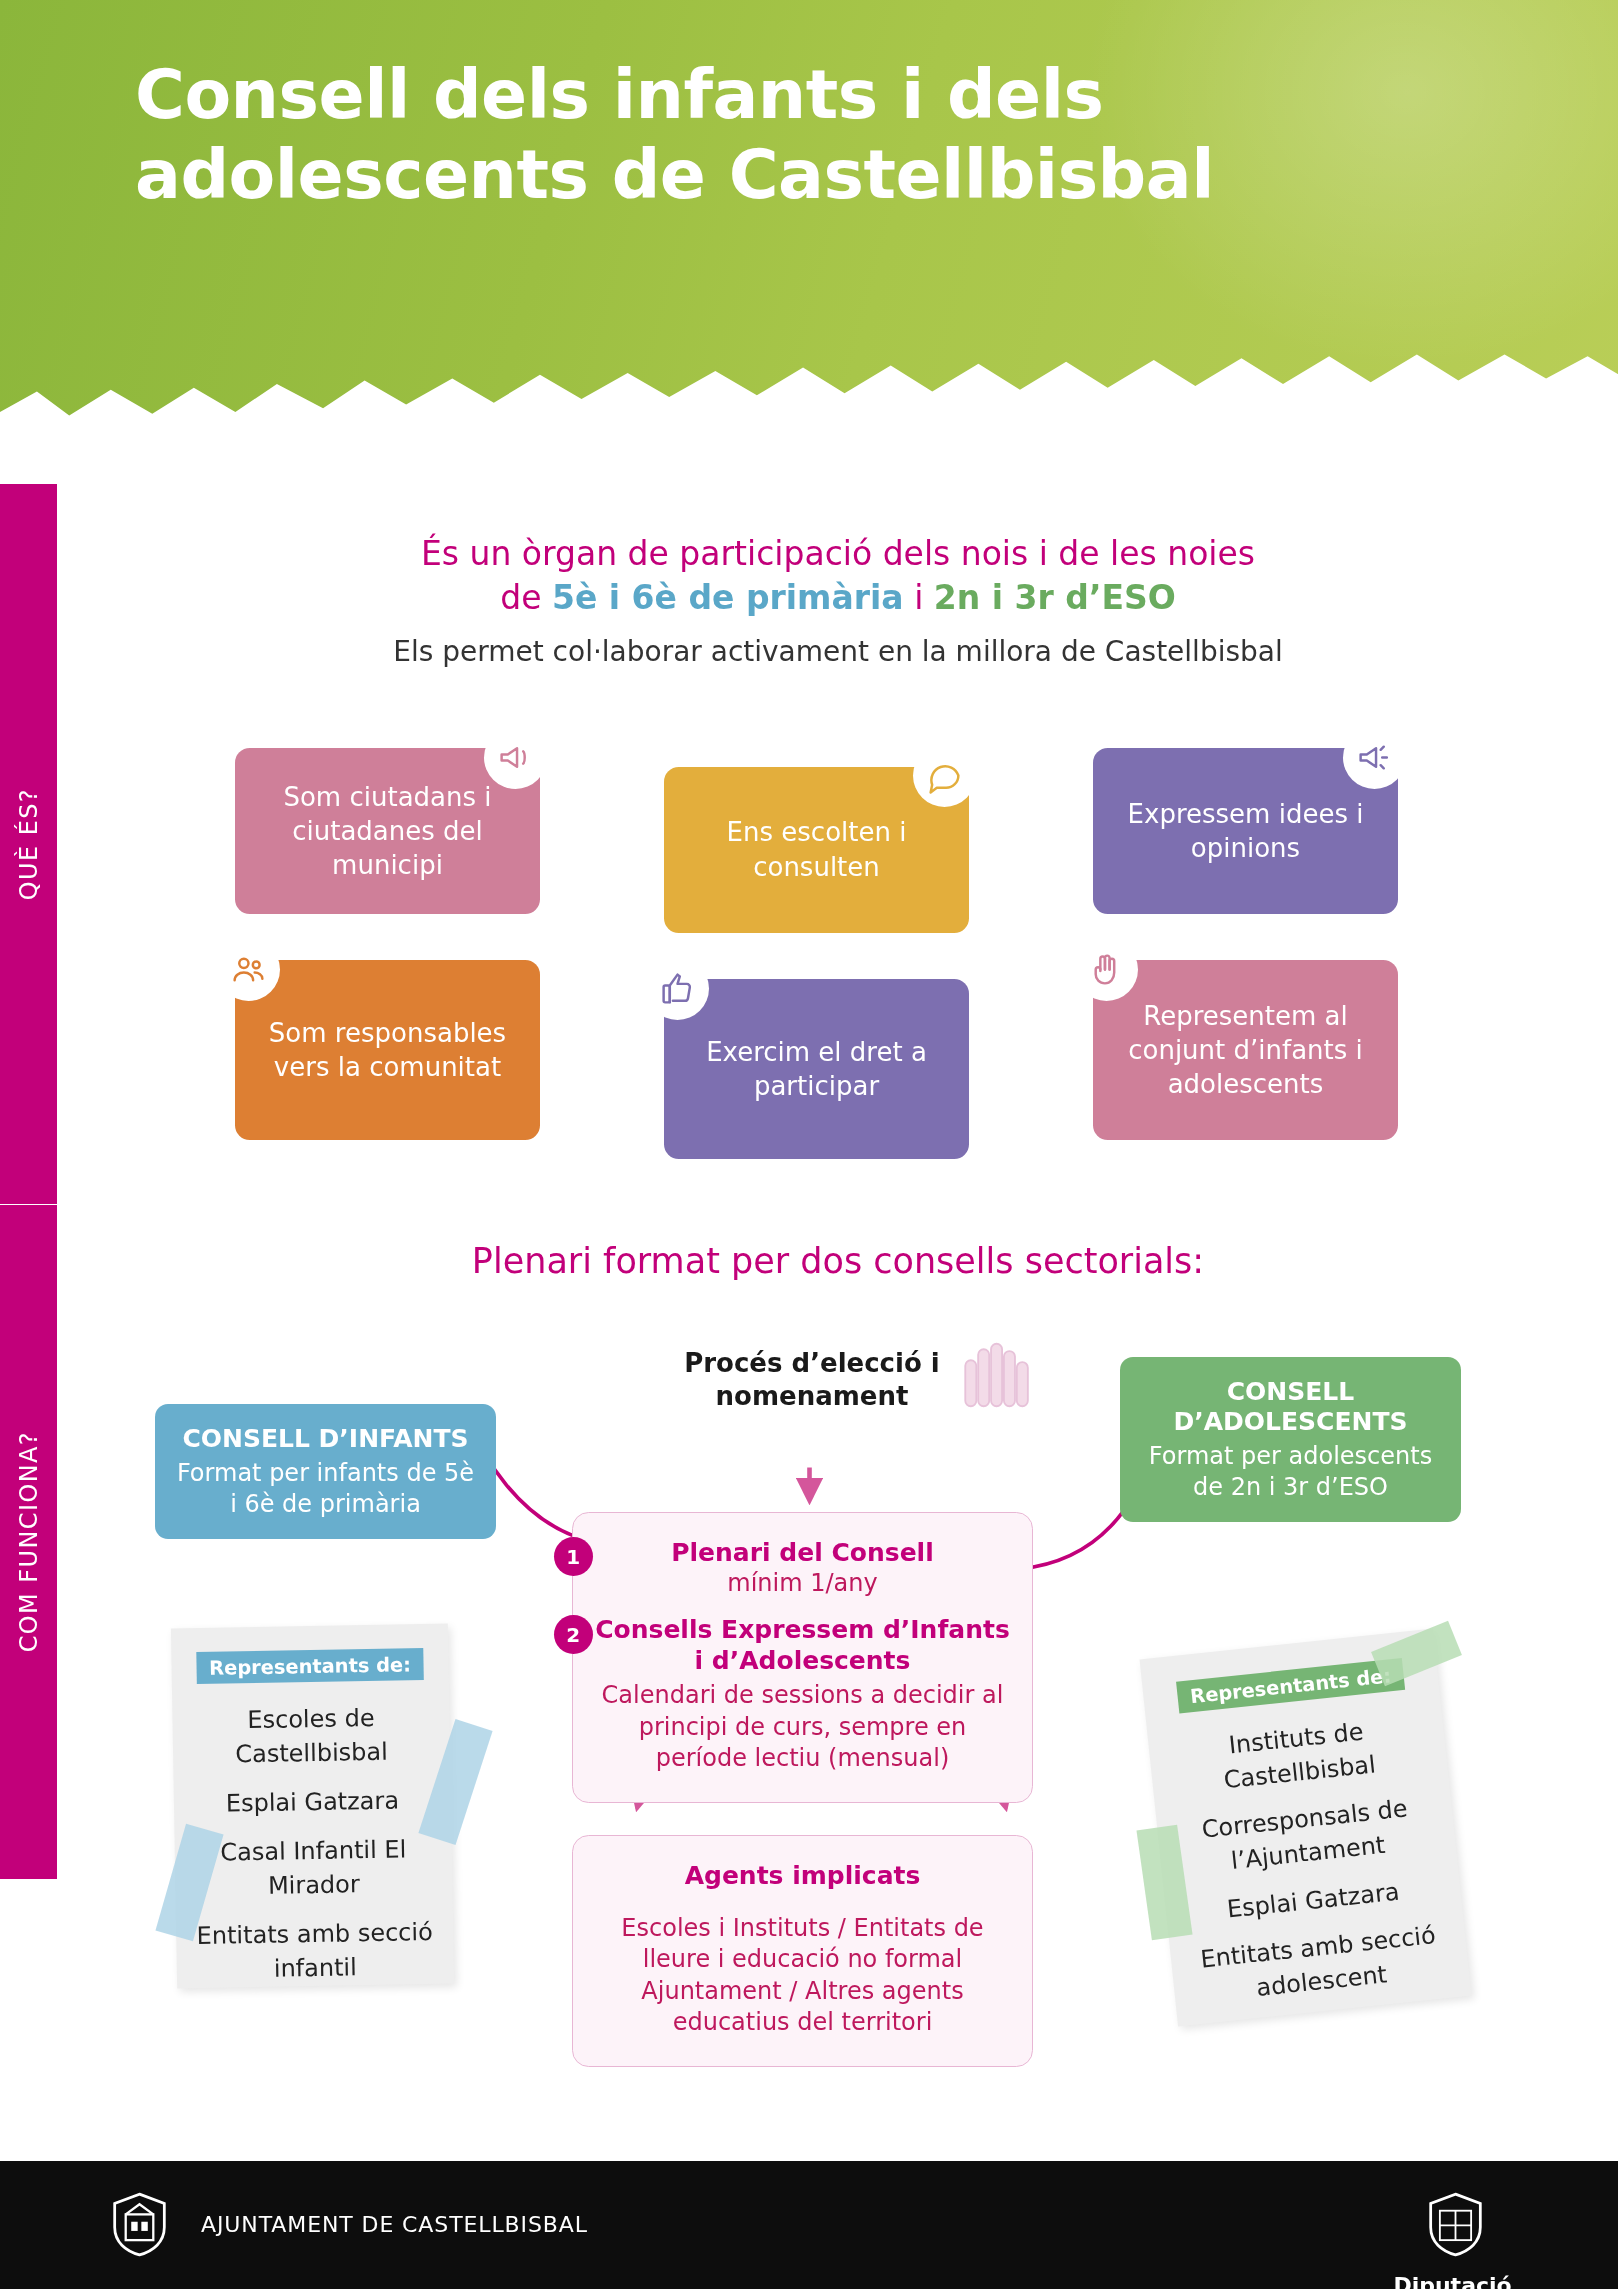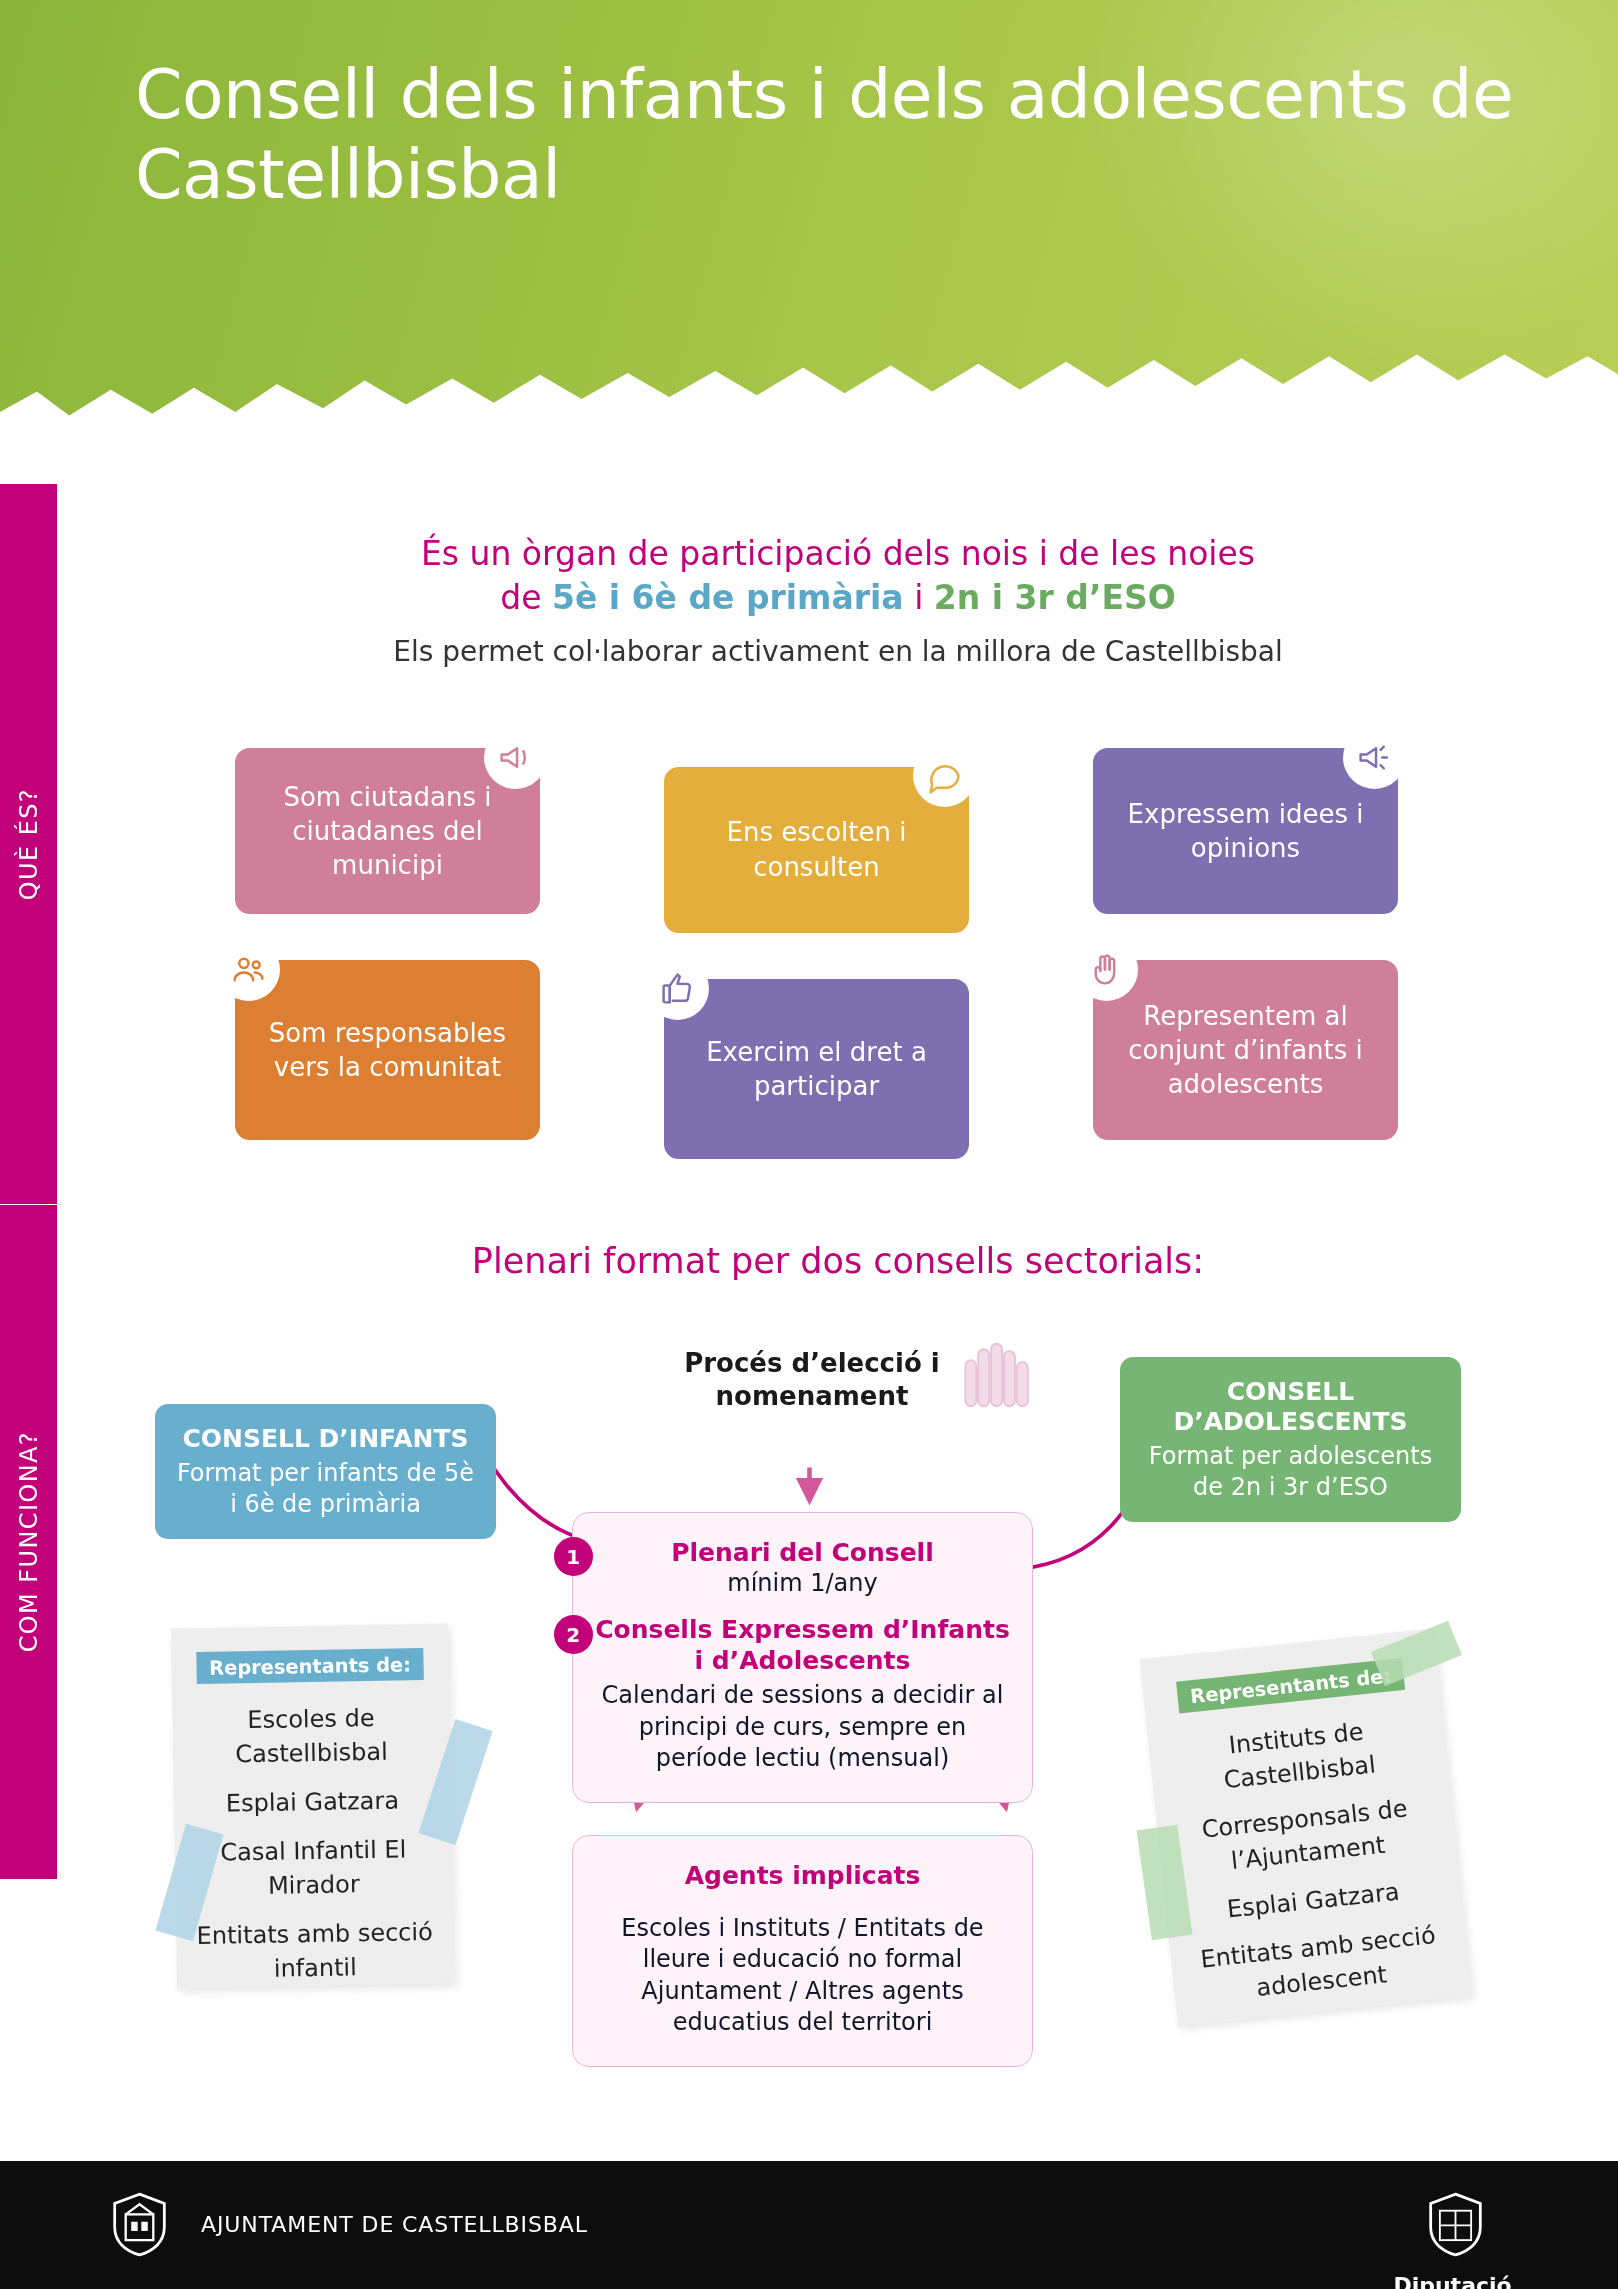--- a/index.html
+++ b/index.html
@@ -17,21 +17,21 @@
     position:absolute; left:0; top:0; width:1619px; height:434px;
     background:linear-gradient(105deg,#8bb63b 0%,#9cbf42 35%,#a8c64a 55%,#b9ce57 100%);
     overflow:hidden;
   }
   .header .glow {
     position:absolute; right:-111px; top:-185px; width:646px; height:554px;
     background:radial-gradient(closest-side, rgba(255,255,255,.22), rgba(255,255,255,0));
   }
   .header h1 {
     position:absolute; left:135px; top:55px; width:1384px;
-    margin:0; color:#ffffff; font-weight:normal;
+    margin:0; color:#ffffff; font-weight:bold;
     font-size:68px; line-height:1.18; letter-spacing:-0.5px;
   }
   .torn {
     position:absolute; left:0; top:347px; width:1619px; height:102px;
   }
 
   
   .side-tab {
     position:absolute; left:0; width:57px;
     background:#c2007a; color:#ffffff;
@@ -91,21 +91,21 @@
   }
   #box-plenari { left:572px; top:1512px; width:461px; padding:24px 22px 28px; }
   #box-agents { left:572px; top:1835px; width:461px; padding:24px 22px 28px; }
 
   .num-bullet {
     position:absolute; width:39px; height:39px; border-radius:50%;
     background:#c2007a; color:#fff; font-size:20px; font-weight:bold;
     display:flex; align-items:center; justify-content:center;
   }
   .pb-h { font-size:25px; font-weight:bold; color:#c2007a; line-height:1.25; }
-  .pb-t { font-size:24px; color:#0f172a; line-height:1.3; }
+  .pb-t { font-size:24px; color:#be185d; line-height:1.3; }
 
   
   .note {
     position:absolute; background:#eeeeee; color:#222;
     box-shadow:2.8px 3.7px 8.3px rgba(0,0,0,.10);
   }
   .note .hdr {
     font-size:19.4px; font-weight:bold; color:#ffffff; display:inline-block;
     padding:4.6px 13px;
   }

